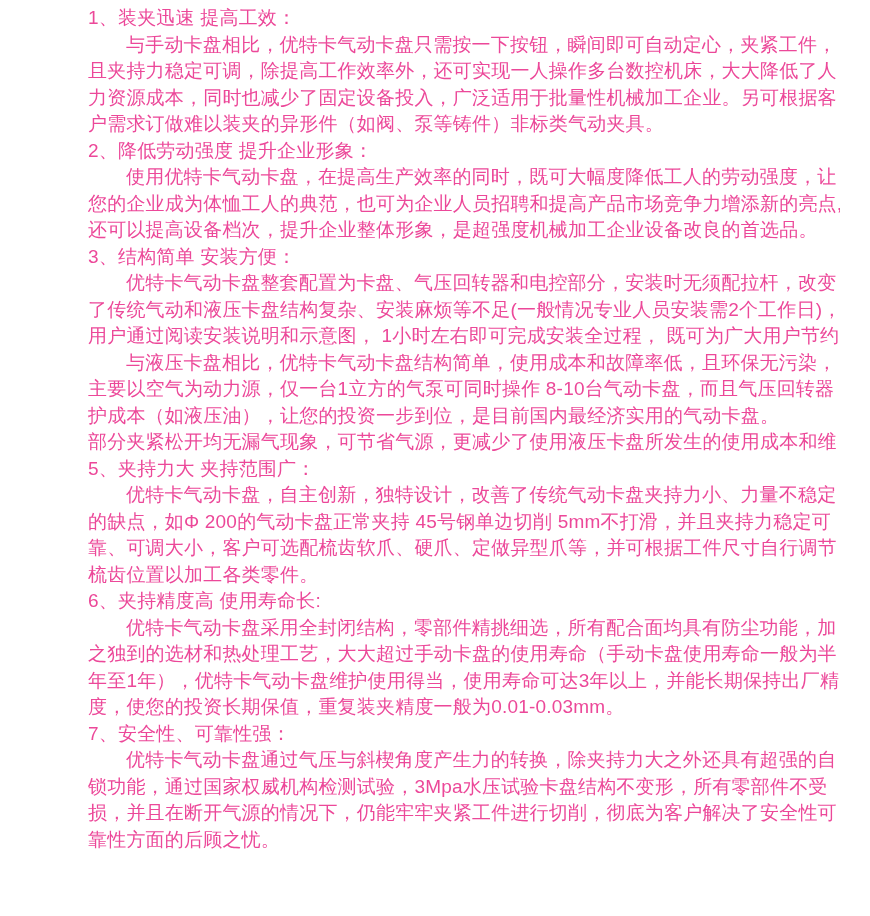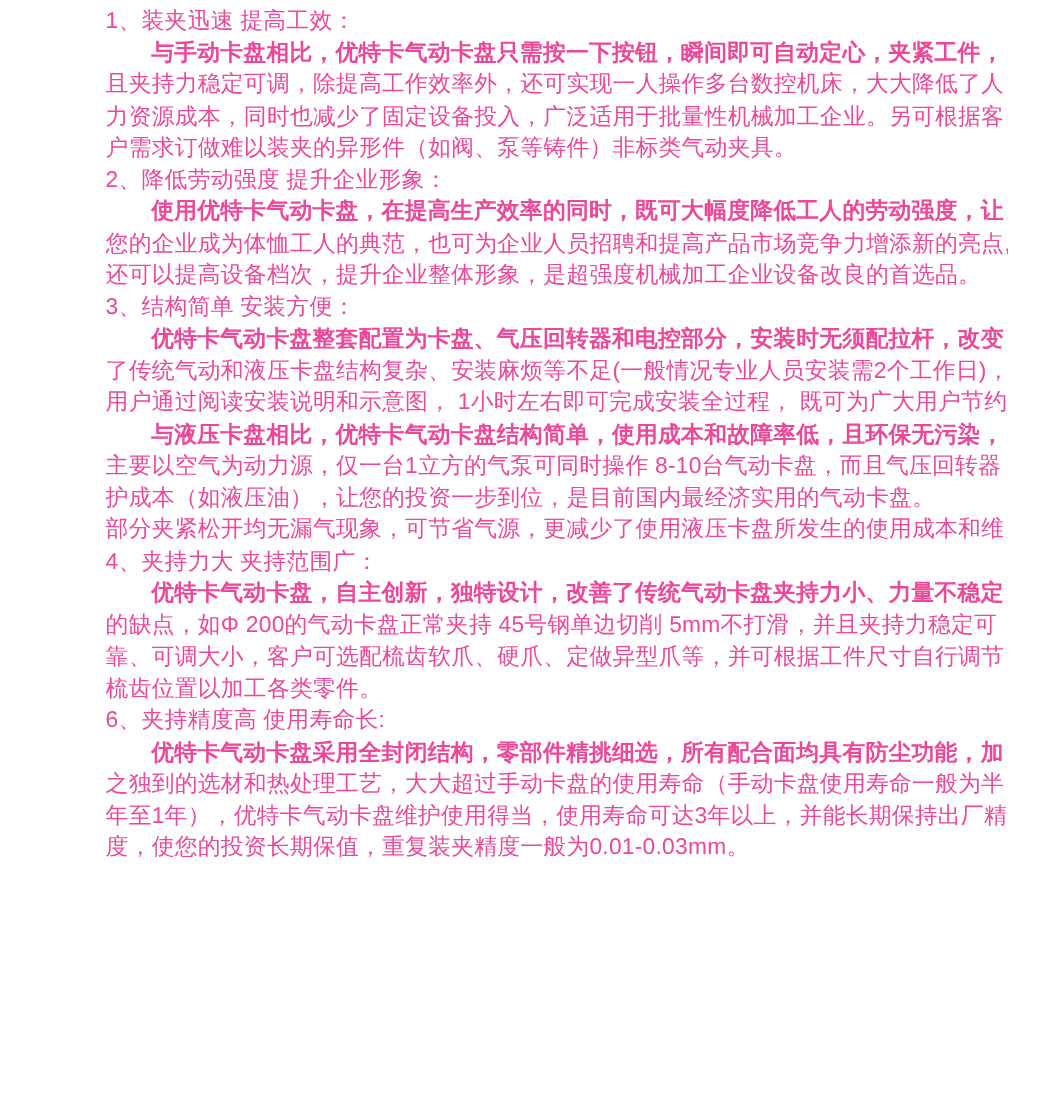--- a/index.html
+++ b/index.html
@@ -18,21 +18,21 @@
   .heading,
   .line {
     font-size: 19px;
     line-height: 26.5px;
     height: 26.5px;
     letter-spacing: 0.2px;
     white-space: pre;
     overflow: hidden;
     text-align: left;
   }
-  .line.first { text-indent: 38px; font-weight: bold; }
+  .line.first { text-indent: 38px; }
 </style>
 </head>
 <body>
 
 <div class="doc">
   <div id="doc-body">
       <div class="section">
         <div class="heading">1、装夹迅速 提高工效：</div>
         <div class="line first">与手动卡盘相比，优特卡气动卡盘只需按一下按钮，瞬间即可自动定心，夹紧工件，</div>
         <div class="line">且夹持力稳定可调，除提高工作效率外，还可实现一人操作多台数控机床，大大降低了人</div>
@@ -51,27 +51,34 @@
         <div class="line">了传统气动和液压卡盘结构复杂、安装麻烦等不足(一般情况专业人员安装需2个工作日)，</div>
         <div class="line">用户通过阅读安装说明和示意图， 1小时左右即可完成安装全过程， 既可为广大用户节约</div>
       </div>
       <div class="section">
         <div class="line first">与液压卡盘相比，优特卡气动卡盘结构简单，使用成本和故障率低，且环保无污染，</div>
         <div class="line">主要以空气为动力源，仅一台1立方的气泵可同时操作 8-10台气动卡盘，而且气压回转器</div>
         <div class="line">护成本（如液压油），让您的投资一步到位，是目前国内最经济实用的气动卡盘。</div>
         <div class="line">部分夹紧松开均无漏气现象，可节省气源，更减少了使用液压卡盘所发生的使用成本和维</div>
       </div>
       <div class="section">
-        <div class="heading">4、夹持力大 夹持范围广：</div>
+        <div class="heading">5、夹持力大 夹持范围广：</div>
         <div class="line first">优特卡气动卡盘，自主创新，独特设计，改善了传统气动卡盘夹持力小、力量不稳定</div>
         <div class="line">的缺点，如Φ 200的气动卡盘正常夹持 45号钢单边切削 5mm不打滑，并且夹持力稳定可</div>
         <div class="line">靠、可调大小，客户可选配梳齿软爪、硬爪、定做异型爪等，并可根据工件尺寸自行调节</div>
         <div class="line">梳齿位置以加工各类零件。</div>
       </div>
       <div class="section">
         <div class="heading">6、夹持精度高 使用寿命长:</div>
         <div class="line first">优特卡气动卡盘采用全封闭结构，零部件精挑细选，所有配合面均具有防尘功能，加</div>
         <div class="line">之独到的选材和热处理工艺，大大超过手动卡盘的使用寿命（手动卡盘使用寿命一般为半</div>
         <div class="line">年至1年），优特卡气动卡盘维护使用得当，使用寿命可达3年以上，并能长期保持出厂精</div>
         <div class="line">度，使您的投资长期保值，重复装夹精度一般为0.01-0.03mm。</div>
       </div>
+      <div class="section">
+        <div class="heading">7、安全性、可靠性强：</div>
+        <div class="line first">优特卡气动卡盘通过气压与斜楔角度产生力的转换，除夹持力大之外还具有超强的自</div>
+        <div class="line">锁功能，通过国家权威机构检测试验，3Mpa水压试验卡盘结构不变形，所有零部件不受</div>
+        <div class="line">损，并且在断开气源的情况下，仍能牢牢夹紧工件进行切削，彻底为客户解决了安全性可</div>
+        <div class="line">靠性方面的后顾之忧。</div>
+      </div>
     </div>
 </div>
 
 </body></html>

